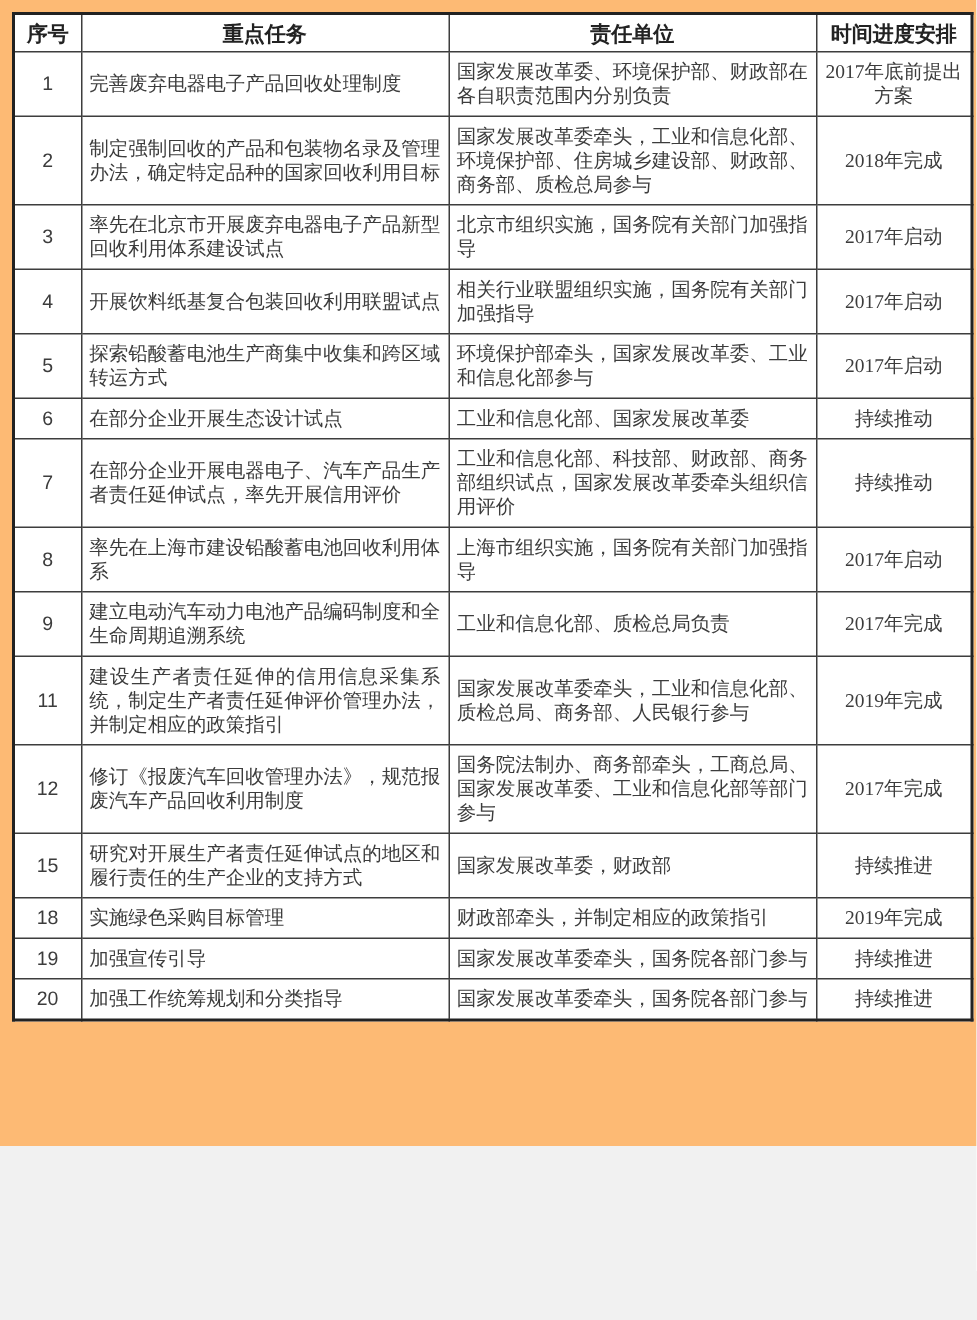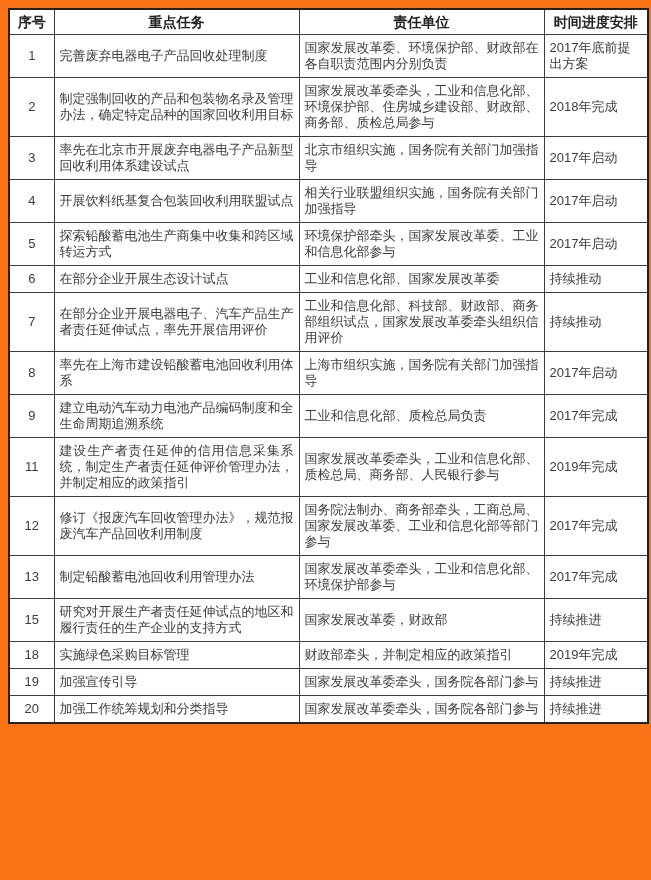--- a/index.html
+++ b/index.html
@@ -3,24 +3,24 @@
 <meta charset="utf-8">
 <style>
   html, body {
     margin: 0;
     padding: 0;
     background: #f1f1f1;
     font-family: "Liberation Sans", sans-serif;
   }
   .page {
     width: 651px;
-    height: 880px;
+    height: 764px;
     box-sizing: border-box;
     padding: 8px 4px 7px 8px;
-    background: #f97316;
+    background: #fdba74;
     overflow: hidden;
   }
   table.task-table {
     border-collapse: collapse;
     width: 639px;
     table-layout: fixed;
     background: #ffffff;
     border: 2px solid #222222;
   }
   table.task-table th,
@@ -39,21 +39,21 @@
     font-weight: bold;
     color: #222222;
     text-align: center;
     padding: 3px 2px;
     line-height: 18px;
     background: #ffffff;
   }
   td.c-no   { text-align: center; }
   td.c-task { text-align: justify; }
   td.c-unit { text-align: justify; }
-  td.c-time { text-align: left; padding-left: 3px; padding-right: 2px; }
+  td.c-time { text-align: center; padding-left: 3px; padding-right: 2px; font-family: Liberation Serif, serif; }
 </style>
 </head>
 <body>
 
 <div class="page">
   <table class="task-table">
     <colgroup>
       <col style="width:45px">
       <col style="width:245px">
       <col style="width:245px">
@@ -128,26 +128,20 @@
     <td class="c-unit">国家发展改革委牵头，工业和信息化部、质检总局、商务部、人民银行参与</td>
     <td class="c-time">2019年完成</td>
   </tr>
         <tr>
     <td class="c-no">12</td>
     <td class="c-task">修订《报废汽车回收管理办法》，规范报废汽车产品回收利用制度</td>
     <td class="c-unit">国务院法制办、商务部牵头，工商总局、国家发展改革委、工业和信息化部等部门参与</td>
     <td class="c-time">2017年完成</td>
   </tr>
         <tr>
-    <td class="c-no">13</td>
-    <td class="c-task">制定铅酸蓄电池回收利用管理办法</td>
-    <td class="c-unit">国家发展改革委牵头，工业和信息化部、环境保护部参与</td>
-    <td class="c-time">2017年完成</td>
-  </tr>
-        <tr>
     <td class="c-no">15</td>
     <td class="c-task">研究对开展生产者责任延伸试点的地区和履行责任的生产企业的支持方式</td>
     <td class="c-unit">国家发展改革委，财政部</td>
     <td class="c-time">持续推进</td>
   </tr>
         <tr>
     <td class="c-no">18</td>
     <td class="c-task">实施绿色采购目标管理</td>
     <td class="c-unit">财政部牵头，并制定相应的政策指引</td>
     <td class="c-time">2019年完成</td>

